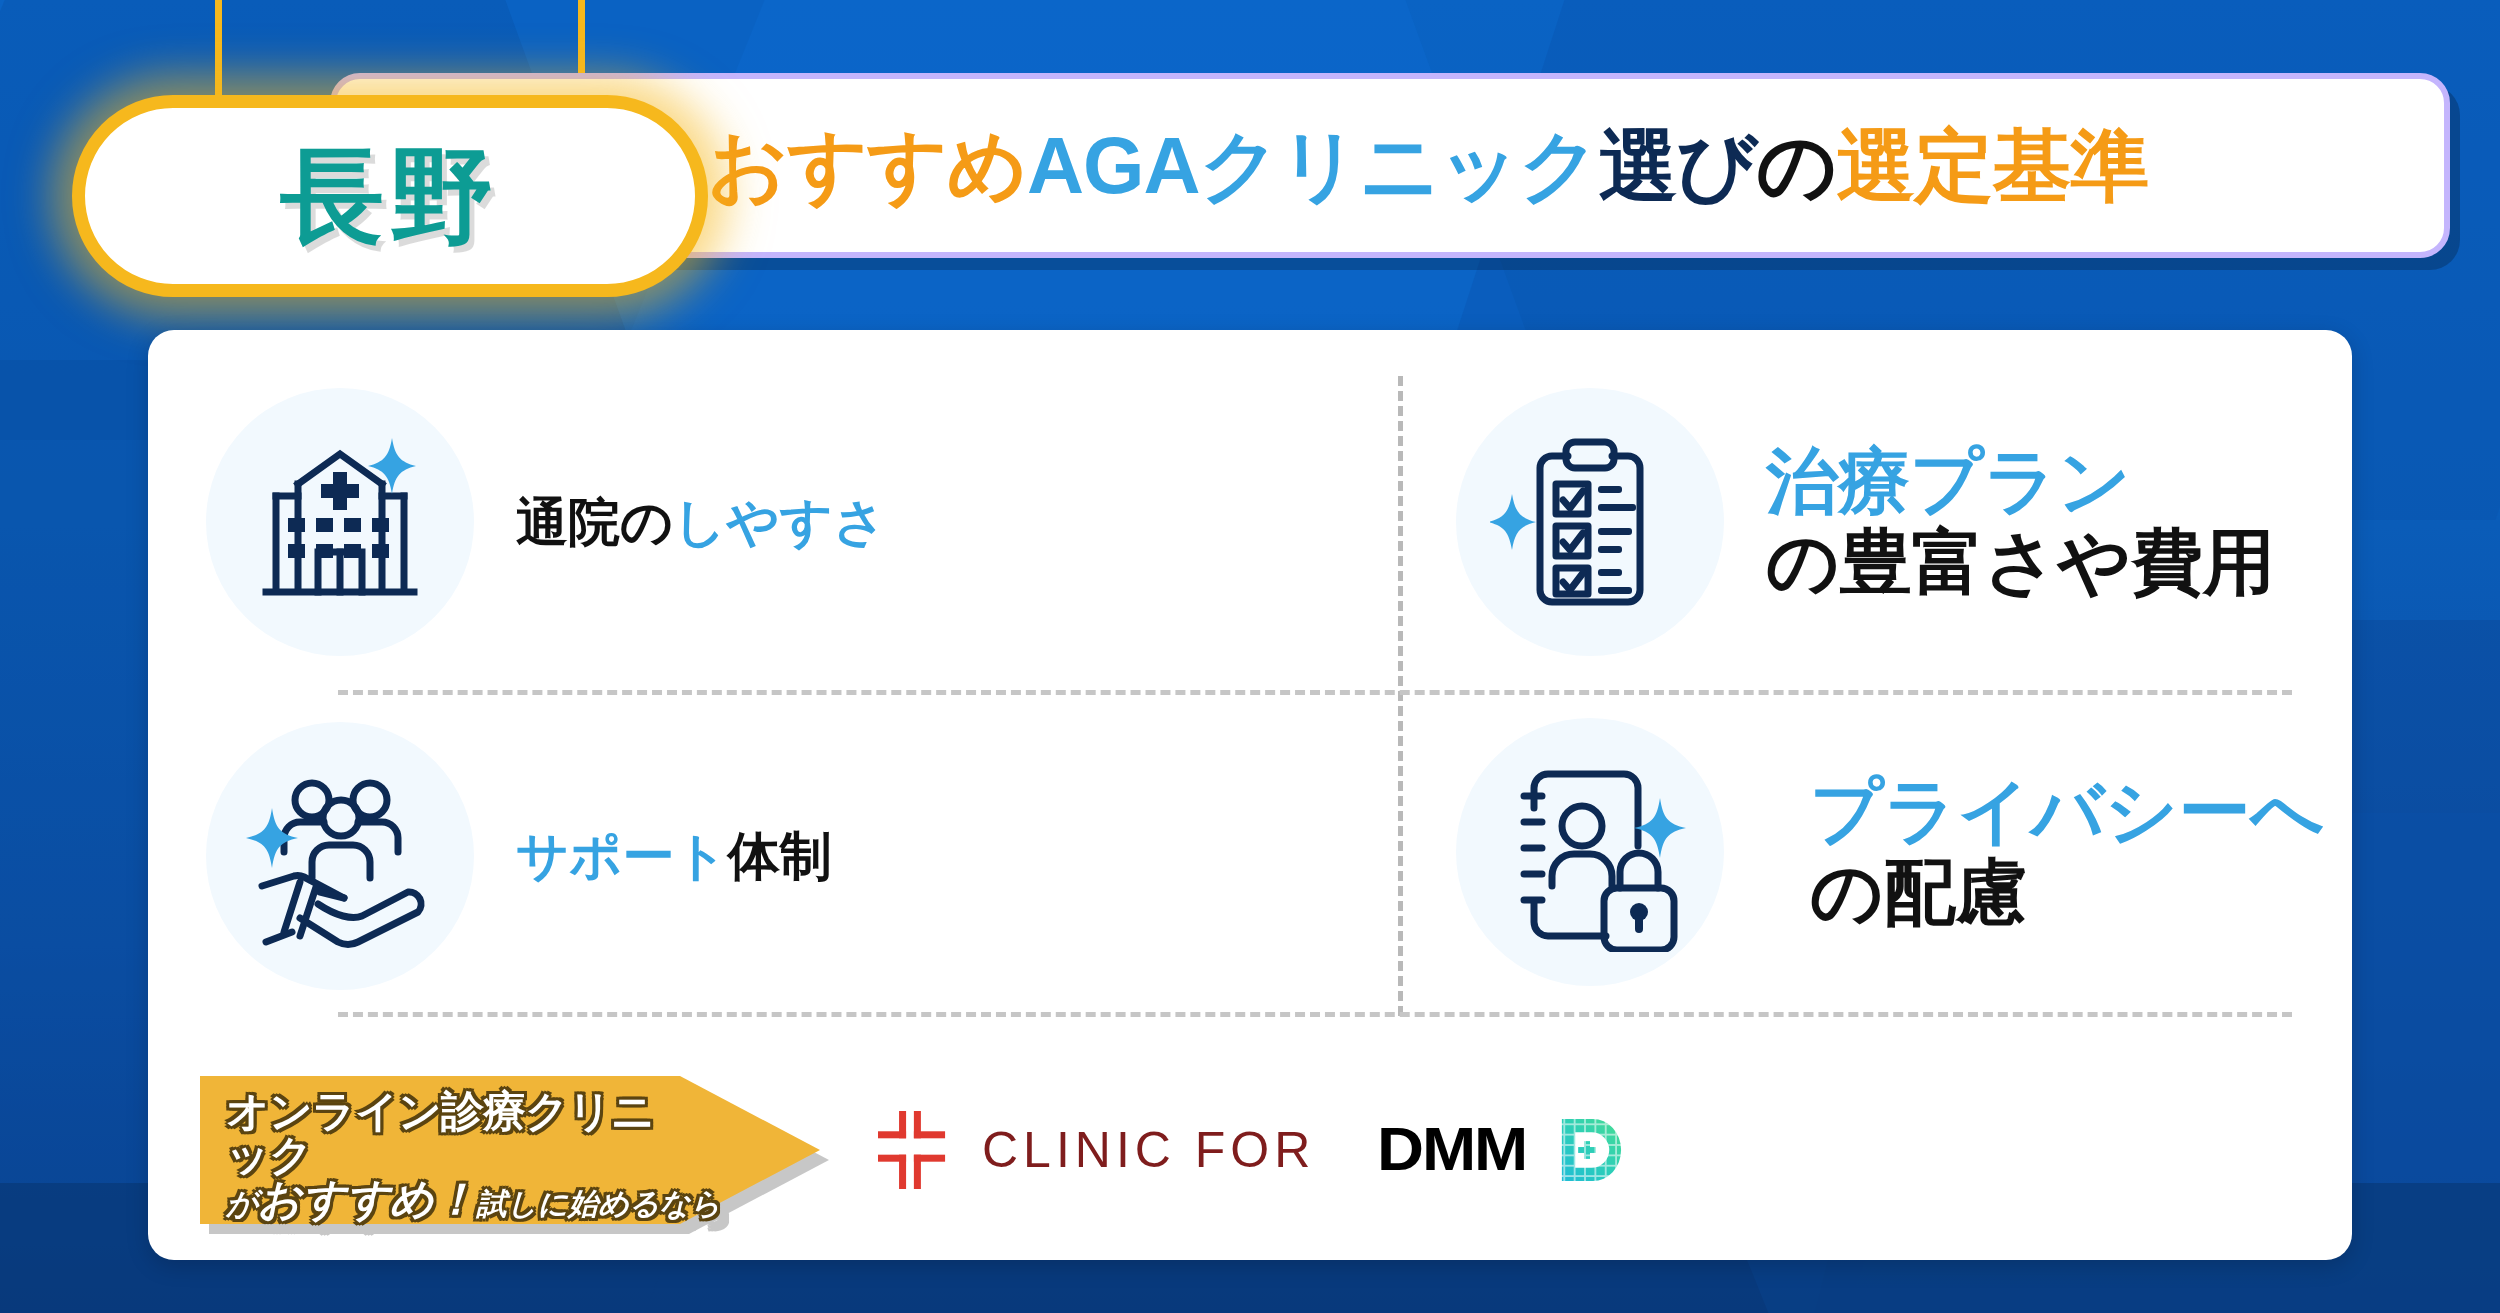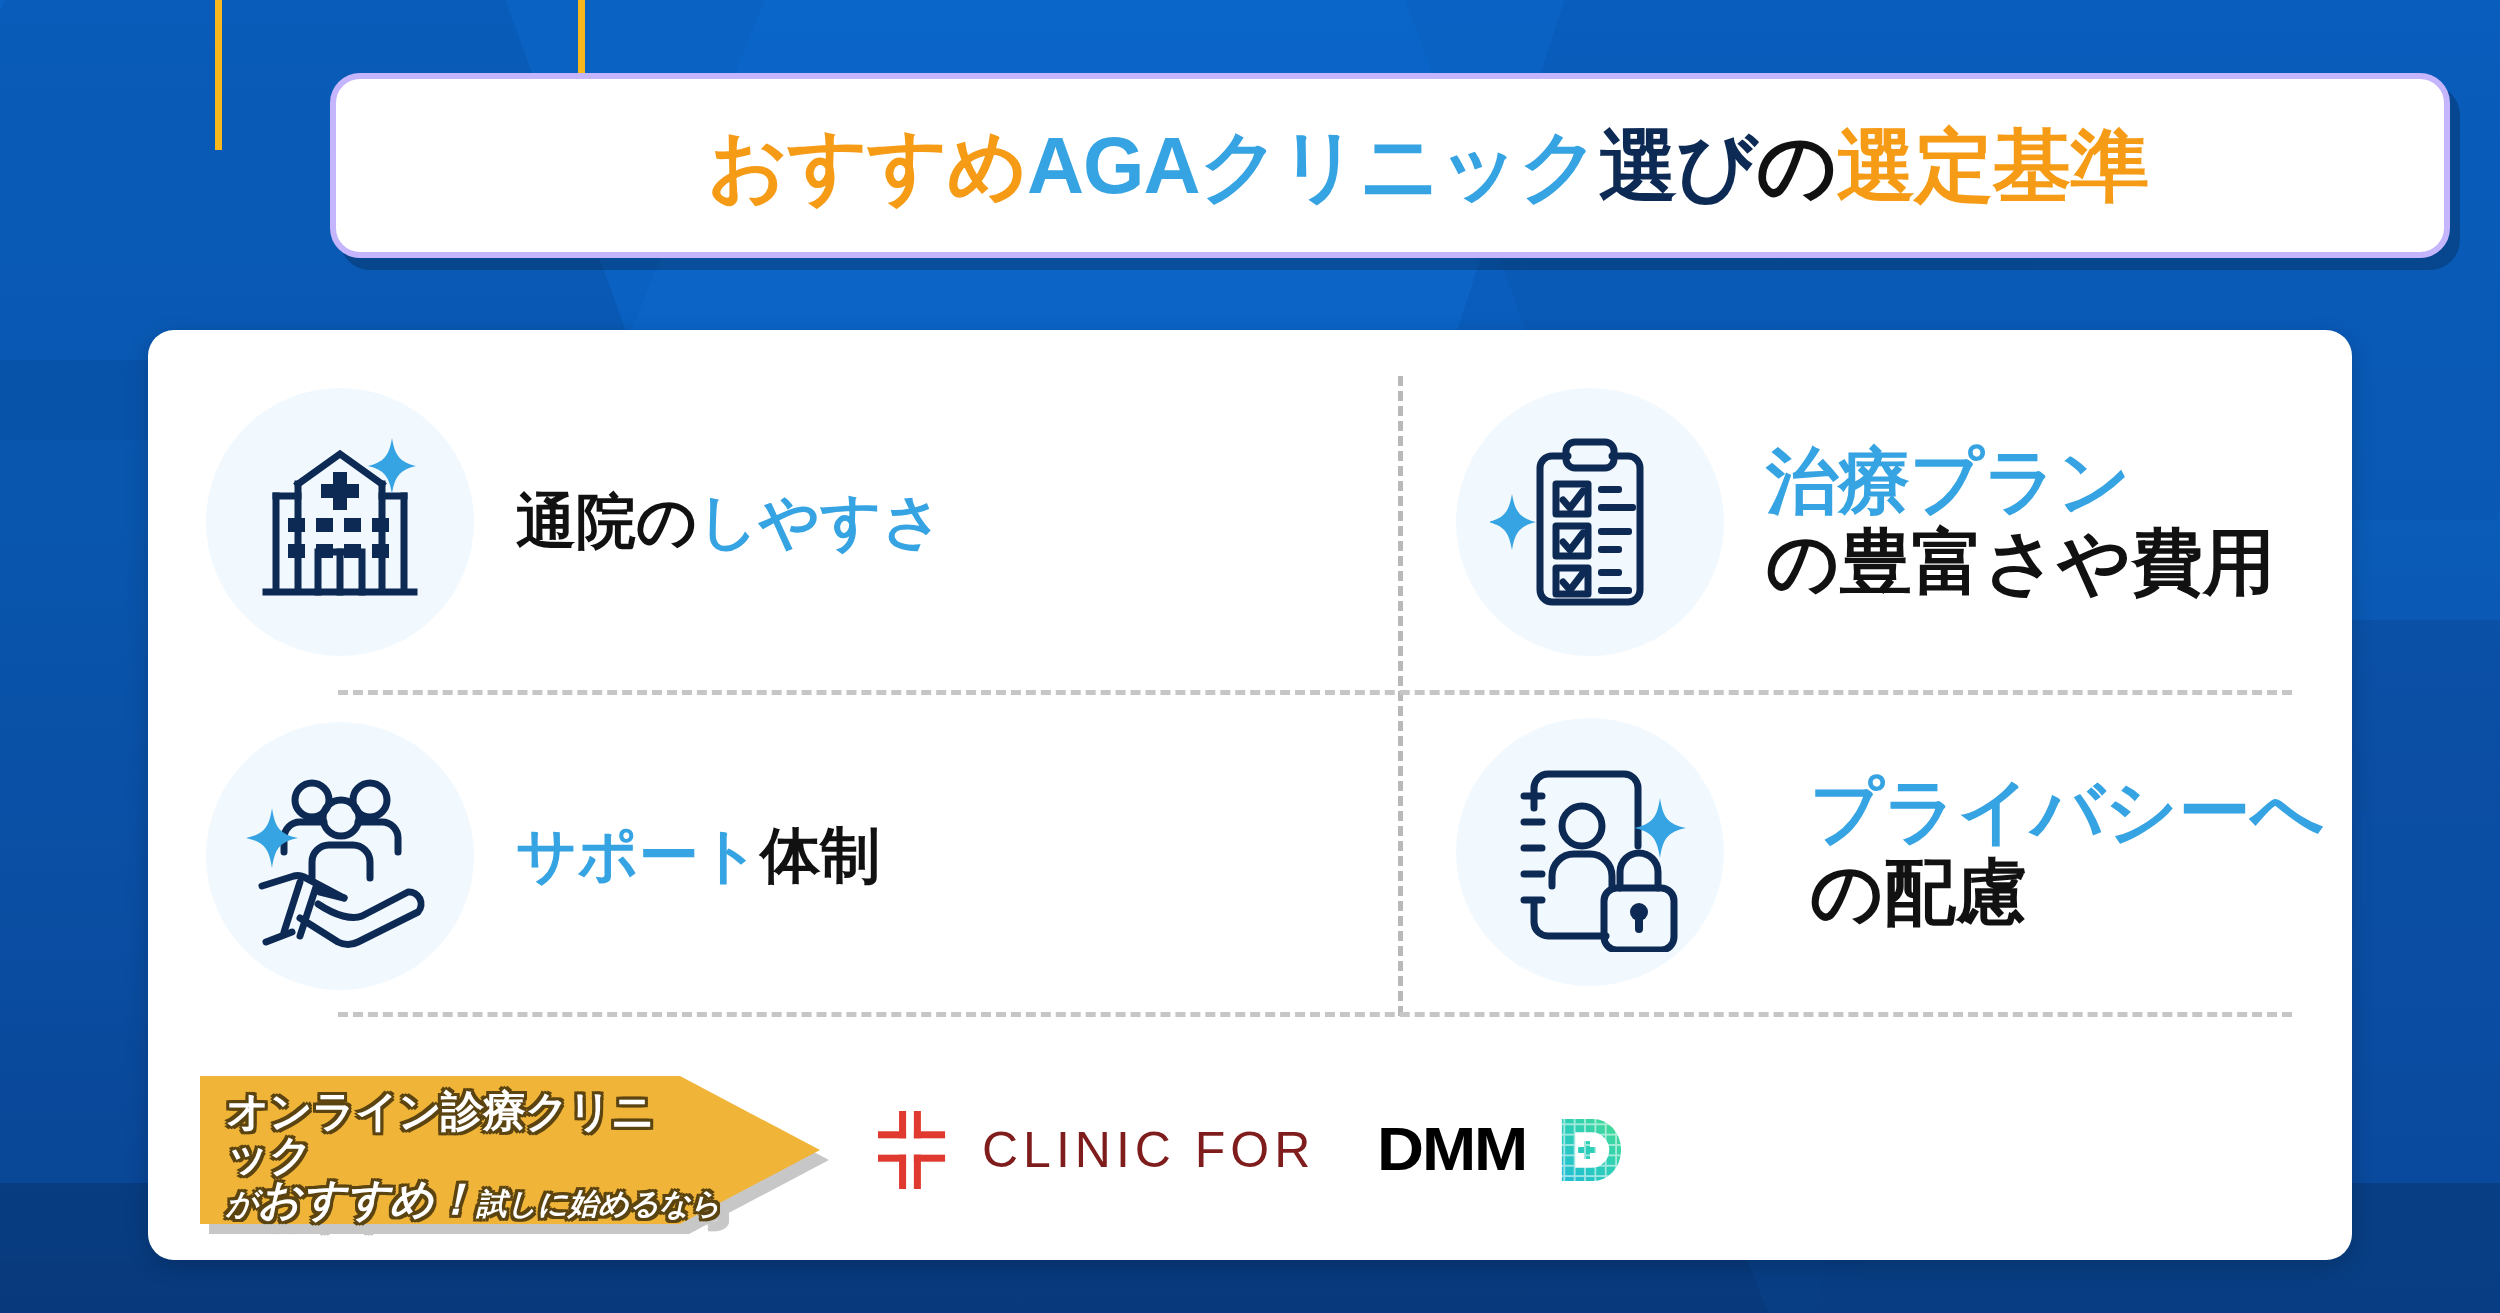--- a/index.html
+++ b/index.html
@@ -97,21 +97,21 @@
     position:relative;margin-left:18px;
   }
   .icon-wrap svg{display:block;}
 
   .feat-text{
     margin-left:42px;font-weight:bold;line-height:1.12;
     font-family:"Liberation Sans","DejaVu Sans",sans-serif;
   }
   .feat-text .blue{color:#36a3e2;}
   .feat-text .black{color:#111111;}
-  .one-line{font-size:60px;white-space:nowrap;}
+  .one-line{font-size:52px;white-space:nowrap;}
   .two-line{font-size:72px;}
   .two-line .l1{display:block;}
   .two-line .l2{display:block;}
 
   
   #footer{position:absolute;left:0;top:710px;width:1825px;height:220px;
           display:flex;align-items:center;}
 
   #arrow-banner{
     position:relative;margin-left:52px;width:620px;height:148px;flex:0 0 620px;
@@ -166,20 +166,23 @@
 <div class="string s2"></div>
 
 <div id="header">
 
   <div id="title-bar">
     <div id="title-text">
       <span class="o">おすすめ</span><span class="b">AGAクリニック</span><span class="n">選び</span><span class="k">の</span><span class="o">選定基準</span>
     </div>
   </div>
 
+  <div id="pill">
+    <span id="pill-text">長野</span>
+  </div>
 
 </div>
 
 <div id="panel">
 
   <div id="grid">
     <div class="vdiv"></div>
     <div class="hdiv h1"></div>
     <div class="hdiv h2"></div>
 

